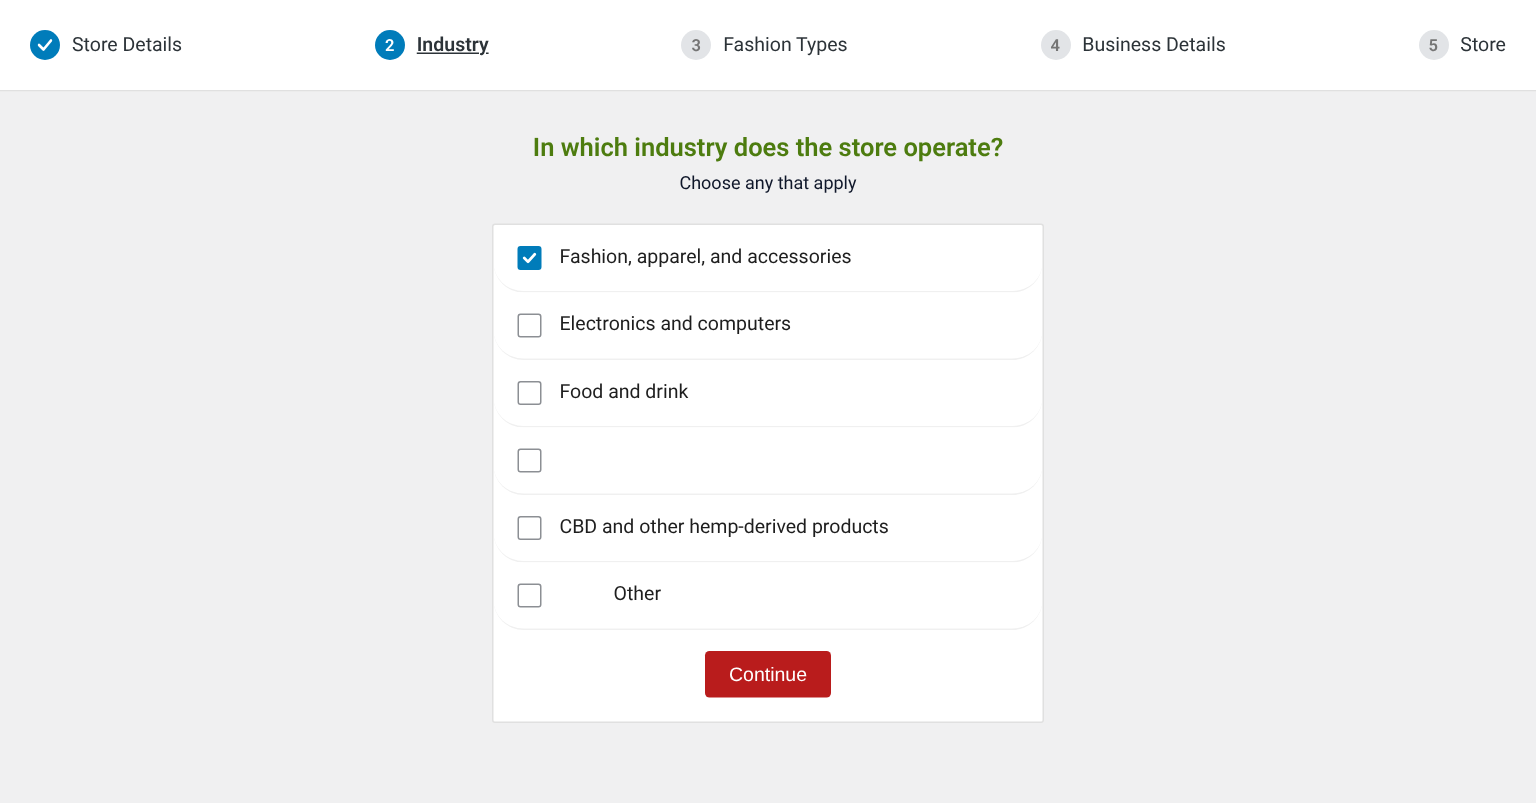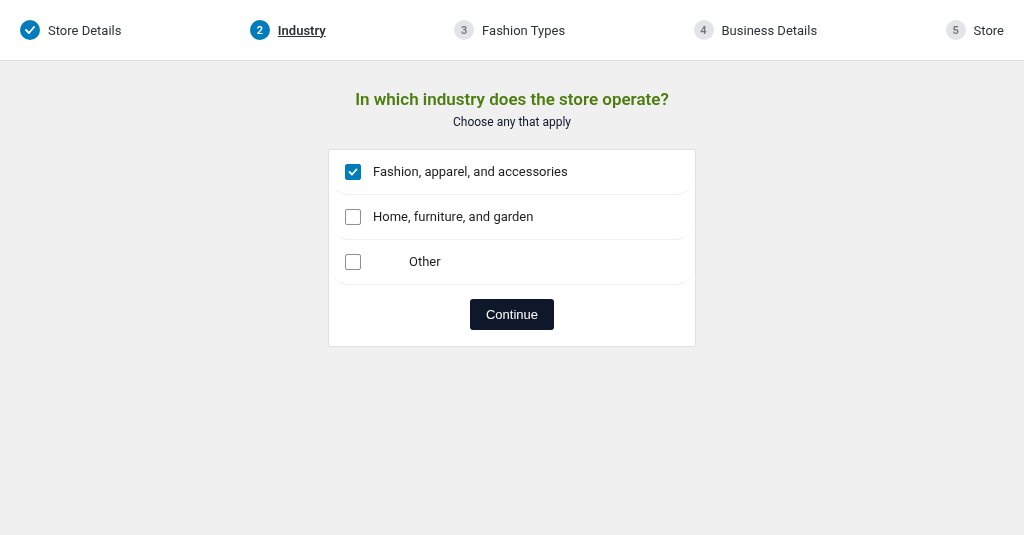--- a/index.html
+++ b/index.html
@@ -105,21 +105,21 @@
       border-color: #007cba;
     }
     .cbox.checked svg { display: block; }
     .cbox svg { display: none; width: 10px; height: 10px; }
     .card-footer {
       display: flex;
       justify-content: center;
       padding: 14px 0 16px;
     }
     .btn-primary {
-      background: #0f172a;
+      background: #b91c1c;
       color: #fff;
       border: none;
       padding: 8px 16px;
       font-size: 13px;
       border-radius: 3px;
       cursor: pointer;
     }
   </style>
 </head>
 <body>
@@ -164,29 +164,46 @@
     <label class="option">
       <span class="cbox checked">
         <svg viewBox="0 0 10 10">
             <path d="M1.5 5 L4 7.5 L8.5 2.5" stroke="#fff" stroke-width="1.8" fill="none" stroke-linecap="round" stroke-linejoin="round"></path>
           </svg>
       </span>
       <span>Fashion, apparel, and accessories</span>
     </label>
 
 
-
-
-    <label class="option">
-      <span class="cbox">
-        
-      </span>
-      <span>Home, furniture, and garden</span>
-    </label>
-
+    <label class="option">
+      <span class="cbox">
+        
+      </span>
+      <span>Electronics and computers</span>
+    </label>
+
+    <label class="option">
+      <span class="cbox">
+        
+      </span>
+      <span>Food and drink</span>
+    </label>
+
+    <label class="option">
+      <span class="cbox">
+        
+      </span>
+    </label>
+
+    <label class="option">
+      <span class="cbox">
+        
+      </span>
+      <span>CBD and other hemp-derived products</span>
+    </label>
 
 
     <label class="option">
       <span class="cbox">
         
       </span>
       <span>Other</span>
     </label>
 
     <div class="card-footer">

